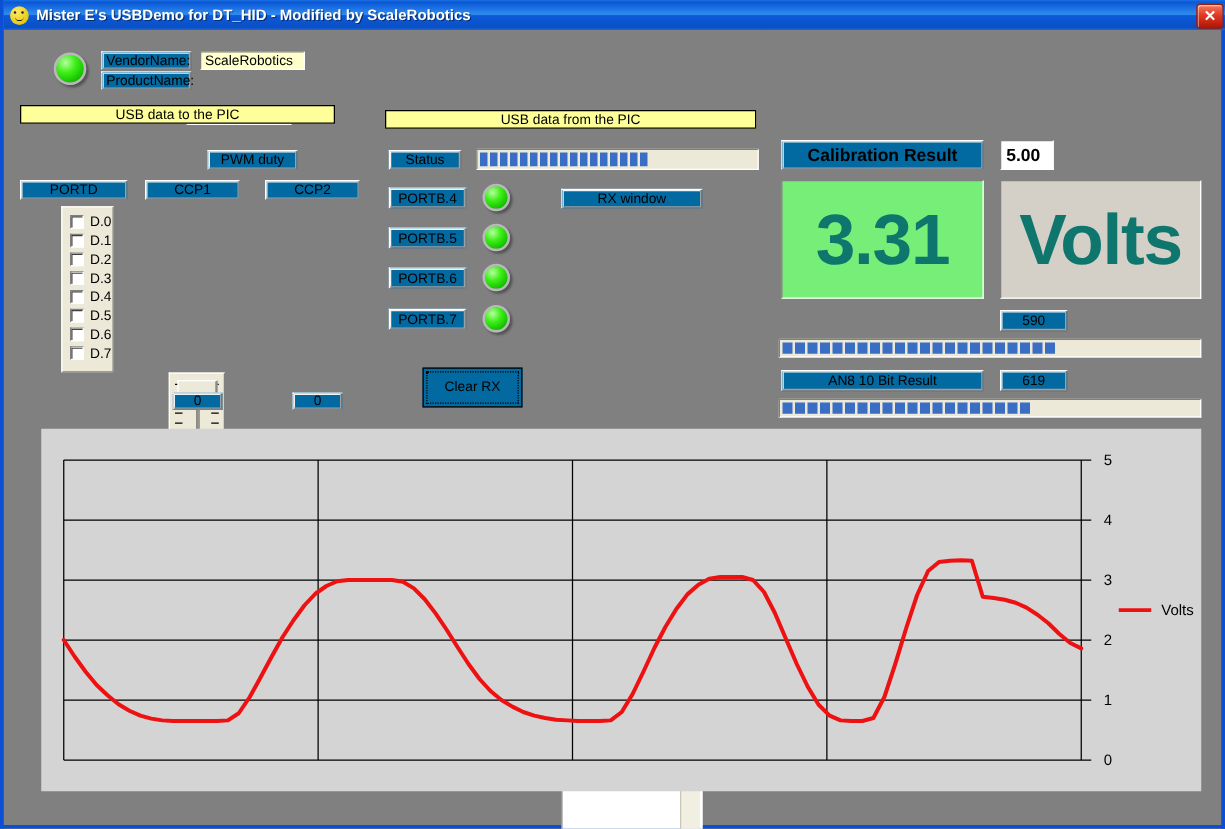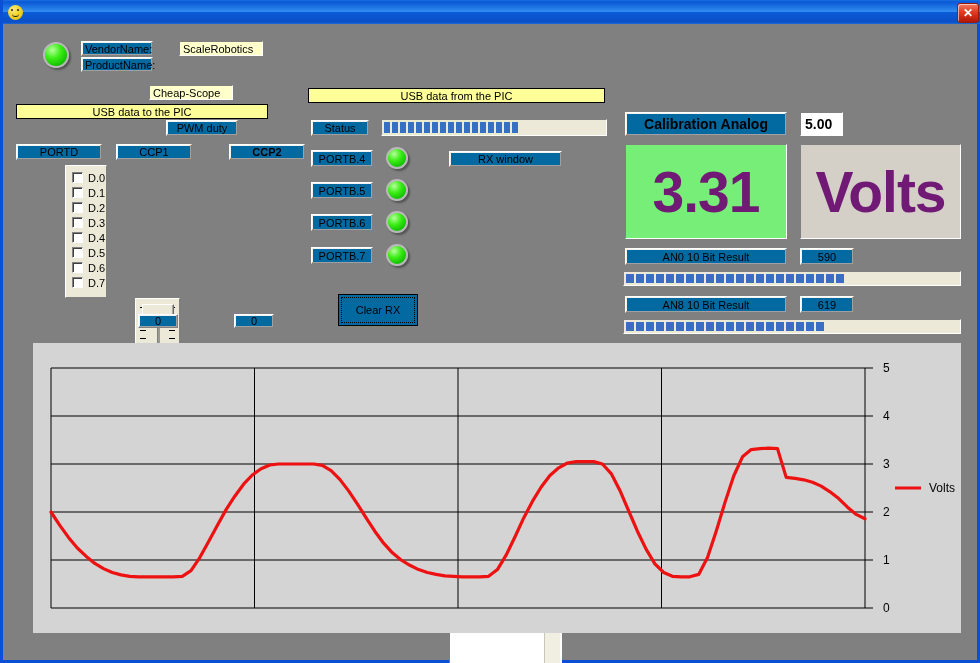--- a/index.html
+++ b/index.html
@@ -101,49 +101,50 @@
   .scroll .arw{height:15px;background:#e8e5d6;display:flex;align-items:center;justify-content:center;
     color:#b4b1a3;font-size:9px;border:1px solid;border-color:#fff #9c998c #9c998c #fff;box-sizing:border-box;}
 
   .dotted{border:1px solid #000;box-shadow:none;}
   .dotted .inner{border:1px dotted #000;width:100%;height:100%;
     display:flex;align-items:center;justify-content:center;box-sizing:border-box;}
 
   
   .chartpanel{background:#d4d4d4;}
   .bigdisp{display:flex;align-items:center;justify-content:center;
-    font-size:57px;font-weight:bold;color:#701a75;letter-spacing:-1px;}
+    font-size:57px;font-weight:bold;color:#0f766e;letter-spacing:-1px;}
 </style>
 </head>
 <body>
 
 <div class="app">
 
   <div class="titlebar">
     <span class="tb-icon"></span>
+    <span class="tb-title">Mister E's USBDemo for DT_HID - Modified by ScaleRobotics</span>
     <div class="tb-close">✕</div>
   </div>
 
   <div class="abs led" style="left:40px;top:42px;width:26px;height:26px;"></div>
 
   <div class="abs btn3d" style="left:78px;top:41px;width:72px;height:15px;font-size:11px;justify-content:flex-start;padding-left:3px;">VendorName:</div>
-  <div class="abs field" style="left:157px;top:41px;width:84px;height:15px;margin-left:19px;">ScaleRobotics</div>
+  <div class="abs field" style="left:157px;top:41px;width:84px;height:15px;">ScaleRobotics</div>
 
   <div class="abs btn3d" style="left:78px;top:57px;width:72px;height:15px;font-size:11px;justify-content:flex-start;padding-left:3px;">ProductName:</div>
   <div class="abs field" style="left:146px;top:57px;width:84px;height:15px;margin-top:28px;">Cheap-Scope</div>
 
-  <div class="abs yellowbar" style="left:13px;top:104px;width:252px;height:15px;">USB data to the PIC</div>
+  <div class="abs yellowbar" style="left:13px;top:84px;width:252px;height:15px;">USB data to the PIC</div>
 
   <div class="abs btn3d" style="left:163px;top:120px;width:72px;height:16px;">PWM duty</div>
 
   <div class="abs btn3d" style="left:13px;top:144px;width:86px;height:16px;">PORTD</div>
   <div class="abs btn3d" style="left:113px;top:144px;width:76px;height:16px;">CCP1</div>
-  <div class="abs btn3d" style="left:226px;top:144px;width:76px;height:16px;font-weight:bold;">CCP2</div>
-
-  <div class="abs slider-body" style="left:62px;top:165px;width:42px;height:133px;padding-top:4px;">
+  <div class="abs btn3d" style="left:209px;top:144px;width:76px;height:16px;">CCP2</div>
+
+  <div class="abs slider-body" style="left:46px;top:165px;width:42px;height:133px;padding-top:4px;">
     <div class="cbrow">
       <span class="cbox"></span>
       <span class="cblabel">D.0</span>
     </div>
     <div class="cbrow">
       <span class="cbox"></span>
       <span class="cblabel">D.1</span>
     </div>
     <div class="cbrow">
       <span class="cbox"></span>
@@ -313,29 +314,28 @@
 
   <div class="abs btn3d" style="left:446px;top:151px;width:113px;height:16px;">RX window</div>
   <div class="abs rxbox" style="left:446px;top:168px;width:113px;height:159px;">
     <div class="scroll">
       <div class="arw">▲</div>
 
     </div>
   </div>
 
 
-  <div class="abs btn3d" style="left:622px;top:112px;width:162px;height:24px;font-size:14px;font-weight:bold;">Calibration Analog</div>
+  <div class="abs btn3d" style="left:622px;top:112px;width:162px;height:24px;font-size:14px;font-weight:bold;">Calibration Result</div>
   <div class="abs whitefield" style="left:797px;top:112px;width:43px;height:24px;font-size:14px;">5.00</div>
 
   <div class="abs bigdisp" style="left:622px;top:144px;width:162px;height:95px;background:#77ee77;
        border:1px solid;border-color:#808080 #fff #fff #808080;box-sizing:border-box;">3.31</div>
   <div class="abs bigdisp" style="left:797px;top:144px;width:161px;height:95px;background:#d4d0c8;
        border:1px solid;border-color:#808080 #fff #fff #808080;box-sizing:border-box;">Volts</div>
 
-  <div class="abs btn3d" style="left:622px;top:248px;width:162px;height:17px;">AN0 10 Bit Result</div>
   <div class="abs btn3d" style="left:797px;top:248px;width:54px;height:17px;">590</div>
   <div class="abs segbar" style="left: 620px; top: 271px; width: 338px; height: 15px; gap: 2px;" id="an0-bar">
       <i style="width: 8px;"></i>
       <i style="width: 8px;"></i>
       <i style="width: 8px;"></i>
       <i style="width: 8px;"></i>
       <i style="width: 8px;"></i>
       <i style="width: 8px;"></i>
       <i style="width: 8px;"></i>
       <i style="width: 8px;"></i>

